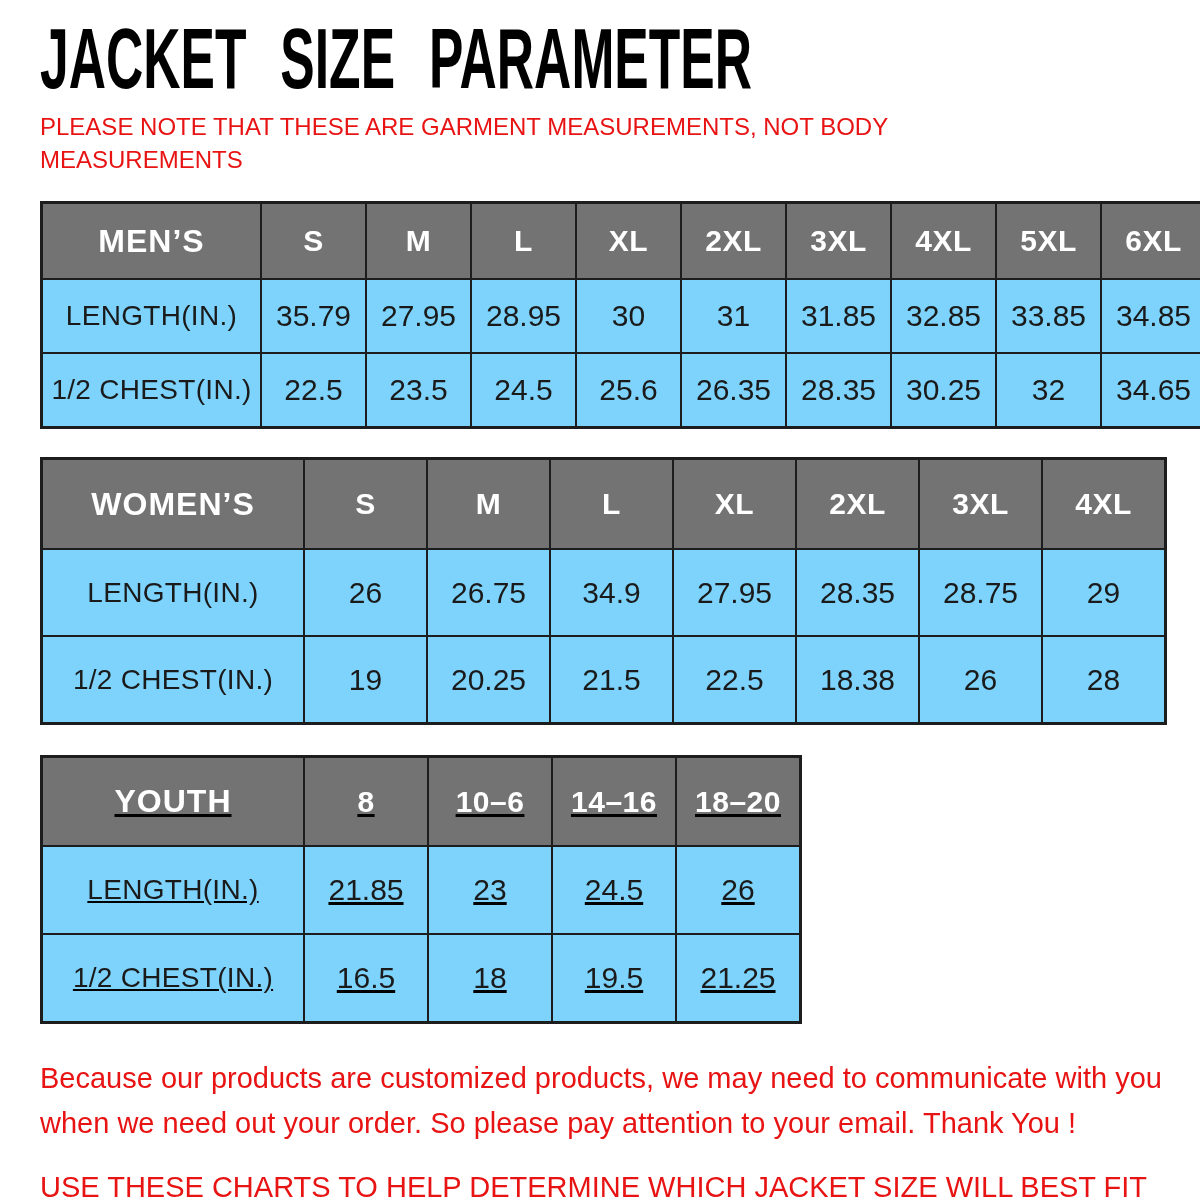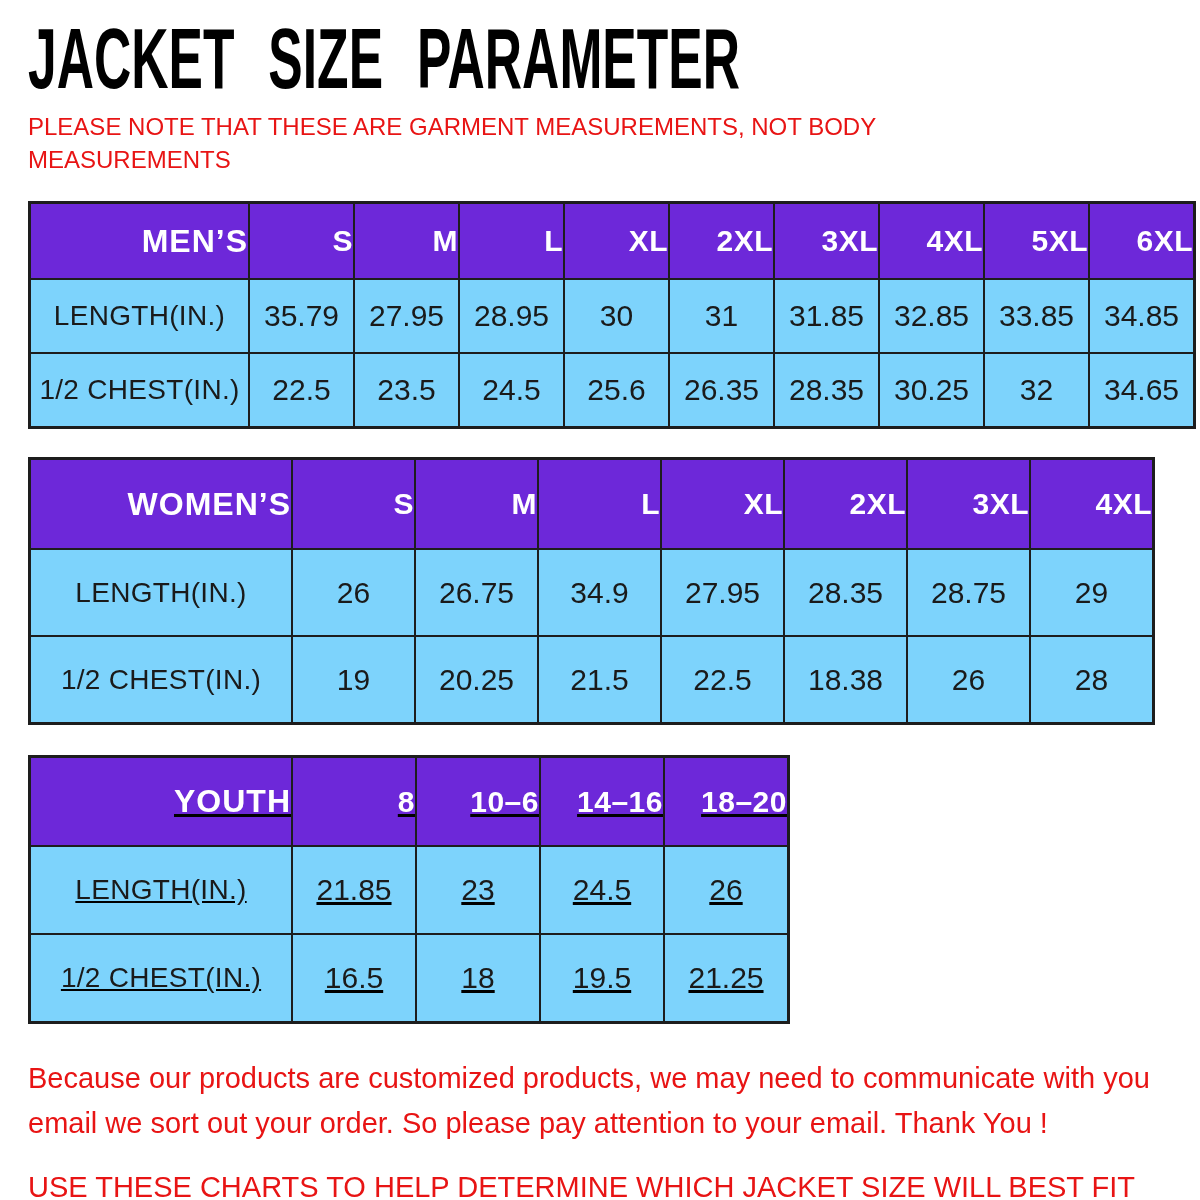--- a/index.html
+++ b/index.html
@@ -8,21 +8,21 @@
     background: #ffffff;
     width: 1200px;
     height: 1200px;
     overflow: hidden;
     font-family: "Liberation Sans", sans-serif;
   }
   .page {
     box-sizing: border-box;
     width: 1200px;
     height: 1024px;
-    padding: 20px 30px 0 28px;
+    padding: 20px 30px 0 40px;
   }
   
   .title {
     height: 76px;
     margin: 0 0 0 0;
     white-space: nowrap;
     overflow: visible;
   }
   .title-inner {
     display: inline-block;
@@ -53,26 +53,25 @@
   }
   table.size-table th,
   table.size-table td {
     border: 2px solid #1d1d1d;
     text-align: center;
     vertical-align: middle;
     padding: 0;
     overflow: hidden;
   }
   table.size-table thead th {
-    background: #6d28d9;
+    background: #737373;
     color: #ffffff;
     font-weight: 700;
     font-size: 30px;
     letter-spacing: 0.5px;
-    text-align: right;
   }
   table.size-table thead th.label-col {
     font-size: 32px;
     letter-spacing: 1px;
   }
   table.size-table tbody td {
     background: #7dd3fc;
     color: #1a1a1a;
     font-size: 30px;
     font-weight: 400;
@@ -237,17 +236,17 @@
             <td class="row-label">1/2 CHEST(IN.)</td>
             <td class="">16.5</td>
             <td class="">18</td>
             <td class="">19.5</td>
             <td class="">21.25</td>
           </tr>
         </tbody>
       </table>
     </div>
 
-  <div class="footer-para1">Because our products are customized products, we may need to communicate with you email we sort out your order. So please pay attention to your email. Thank You !</div>
+  <div class="footer-para1">Because our products are customized products, we may need to communicate with you when we need out your order. So please pay attention to your email. Thank You !</div>
 
   <div class="footer-para2">USE THESE CHARTS TO HELP DETERMINE WHICH JACKET SIZE WILL BEST FIT YOU.</div>
 
 </div>
 
 </body></html>

